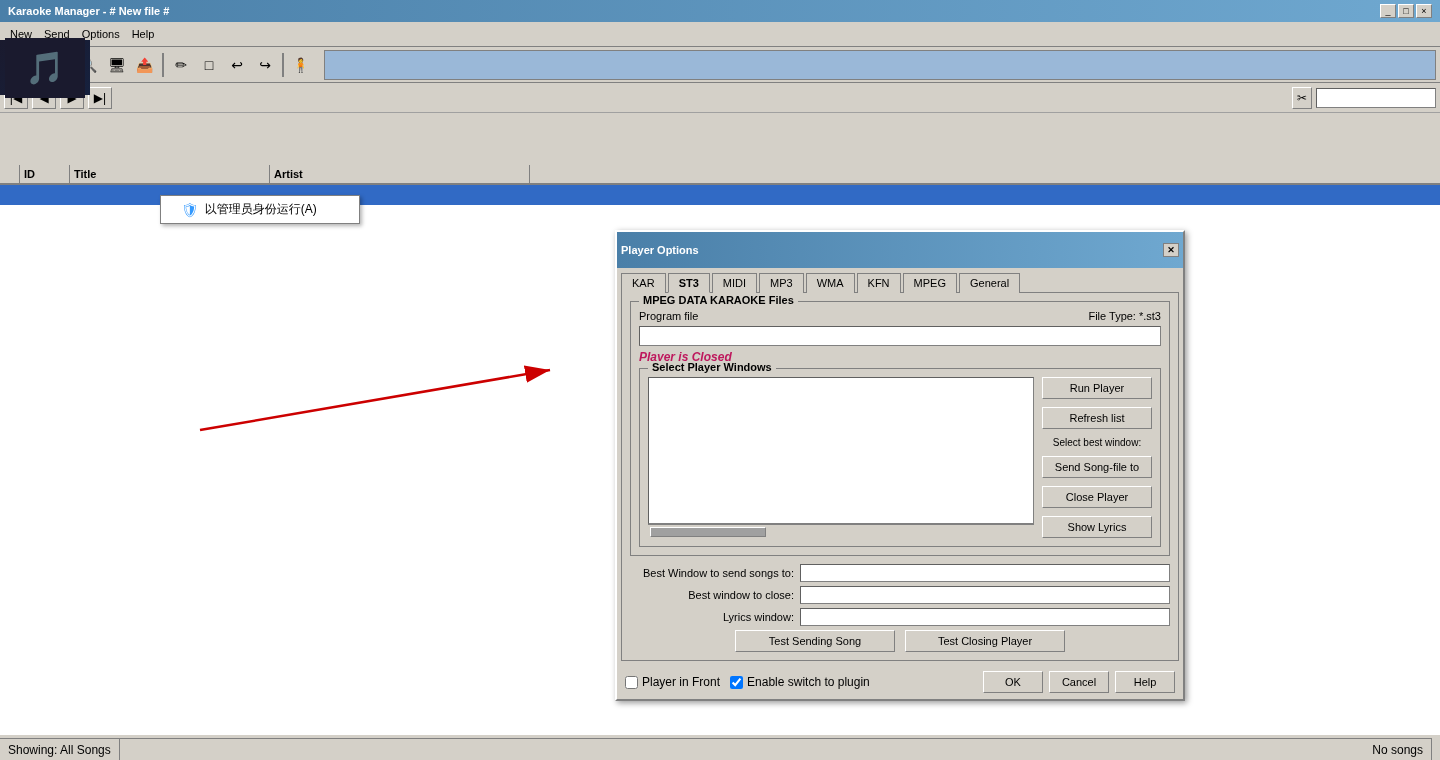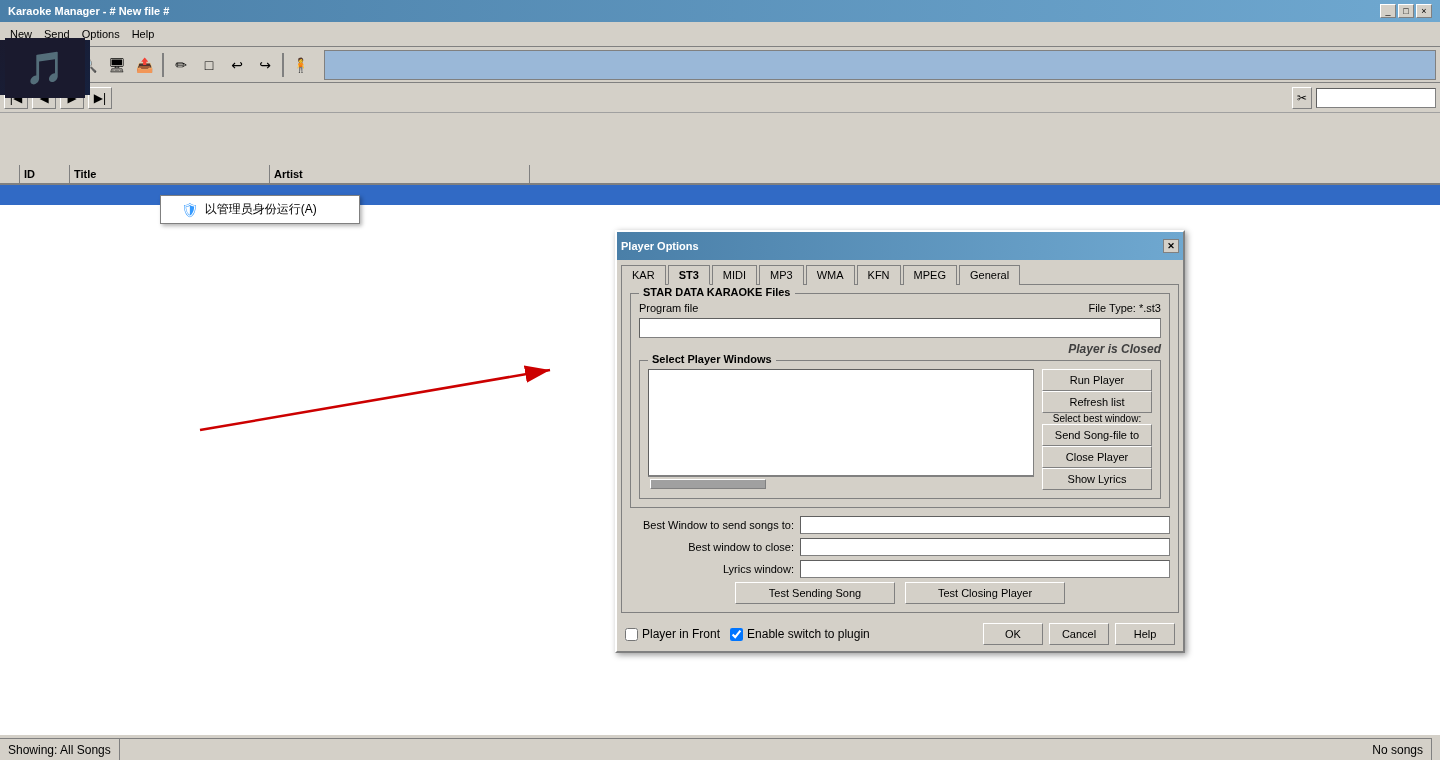--- a/index.html
+++ b/index.html
@@ -45,21 +45,21 @@
 
     
     .context-menu { position: absolute; top: 195px; left: 160px; background: white; border: 1px solid #808080; box-shadow: 2px 2px 4px rgba(0,0,0,0.3); padding: 2px 0; z-index: 50; width: 200px; }
     .context-item { padding: 3px 20px; display: flex; align-items: center; gap: 6px; cursor: pointer; font-size: 11px; }
 
     
     .arrow-container { position: absolute; top: 350px; left: 150px; width: 450px; height: 120px; z-index: 45; }
 
     
     .dialog { position: absolute; top: 230px; left: 615px; width: 570px; background: #d4d0c8; border: 2px solid #fff; border-bottom-color: #808080; border-right-color: #808080; box-shadow: 2px 2px 6px rgba(0,0,0,0.4); z-index: 100; }
-    .dialog-title { background: linear-gradient(to right, #4a7fa8, #6fa8d0); height: 28px; display: flex; align-items: center; justify-content: space-between; padding: 0 4px; }
+    .dialog-title { background: linear-gradient(to right, #4a7fa8, #6fa8d0); height: 36px; display: flex; align-items: center; justify-content: space-between; padding: 0 4px; }
     .dialog-title-text { color: white; font-size: 11px; font-weight: bold; }
     .dialog-close { width: 16px; height: 14px; background: #d4d0c8; border: 1px solid #808080; font-size: 9px; display: flex; align-items: center; justify-content: center; cursor: pointer; color: black; font-weight: bold; }
 
     
     .tabs { display: flex; padding: 4px 4px 0; background: #d4d0c8; }
     .tab { padding: 3px 10px; background: #d4d0c8; border: 1px solid #808080; border-bottom: none; margin-right: 2px; cursor: pointer; font-size: 11px; position: relative; top: 1px; }
     .tab.active { background: #d4d0c8; border-bottom: 1px solid #d4d0c8; z-index: 1; font-weight: bold; }
     .tab-content { background: #d4d0c8; border: 1px solid #808080; margin: 0 4px 4px; padding: 8px; }
 
     
@@ -67,26 +67,26 @@
     .group-box-label { position: absolute; top: -8px; left: 8px; background: #d4d0c8; padding: 0 4px; font-size: 11px; font-weight: bold; }
 
     
     .form-row { display: flex; align-items: center; margin-bottom: 4px; }
     .form-label { font-size: 11px; min-width: 80px; }
     .text-input { height: 20px; border: 1px solid #808080; border-top-color: #606060; border-left-color: #606060; background: white; padding: 0 4px; font-size: 11px; }
     .win-btn { height: 22px; padding: 0 10px; background: #d4d0c8; border: 1px solid #808080; border-top-color: #fff; border-left-color: #fff; font-size: 11px; cursor: pointer; white-space: nowrap; }
     .checkbox-row { display: flex; align-items: center; gap: 4px; font-size: 11px; }
 
     
-    .player-closed { color: #404040; font-style: italic; font-weight: bold; text-align: right; margin: 4px 0; font-size: 12px; }
+    .player-closed { color: #be185d; font-style: italic; font-weight: bold; text-align: left; margin: 4px 0; font-size: 12px; }
 
     
     .select-windows { display: flex; gap: 8px; }
     .listbox { border: 1px solid #808080; border-top-color: #606060; border-left-color: #606060; background: white; flex: 1; height: 110px; overflow: auto; }
-    .right-buttons { display: flex; flex-direction: column; gap: 0; min-width: 110px; }
+    .right-buttons { display: flex; flex-direction: column; gap: 8px; min-width: 110px; }
 
     
     .bottom-form { margin-top: 6px; }
     .bottom-form-row { display: flex; align-items: center; margin-bottom: 4px; }
     .bottom-label { font-size: 11px; width: 170px; text-align: right; padding-right: 6px; }
     .bottom-input { flex: 1; height: 18px; border: 1px solid #808080; border-top-color: #606060; border-left-color: #606060; background: white; }
 
     
     .dialog-footer { display: flex; justify-content: space-between; align-items: center; padding: 6px 8px; }
     .footer-left { display: flex; align-items: center; gap: 10px; }
@@ -206,21 +206,21 @@
       <div class="tab">MP3</div>
       <div class="tab">WMA</div>
       <div class="tab">KFN</div>
       <div class="tab">MPEG</div>
       <div class="tab">General</div>
     </div>
 
     <div class="tab-content">
 
       <div class="group-box">
-        <span class="group-box-label">STAR DATA KARAOKE Files</span>
+        <span class="group-box-label">MPEG DATA KARAOKE Files</span>
 
         <div class="form-row">
           <span class="form-label">Program file</span>
           <div style="flex:1;"></div>
           <span style="font-size:11px;">File Type: *.st3</span>
         </div>
         <div class="form-row">
           <input type="text" class="text-input" style="flex: 1 1 0%;">
         </div>
 

